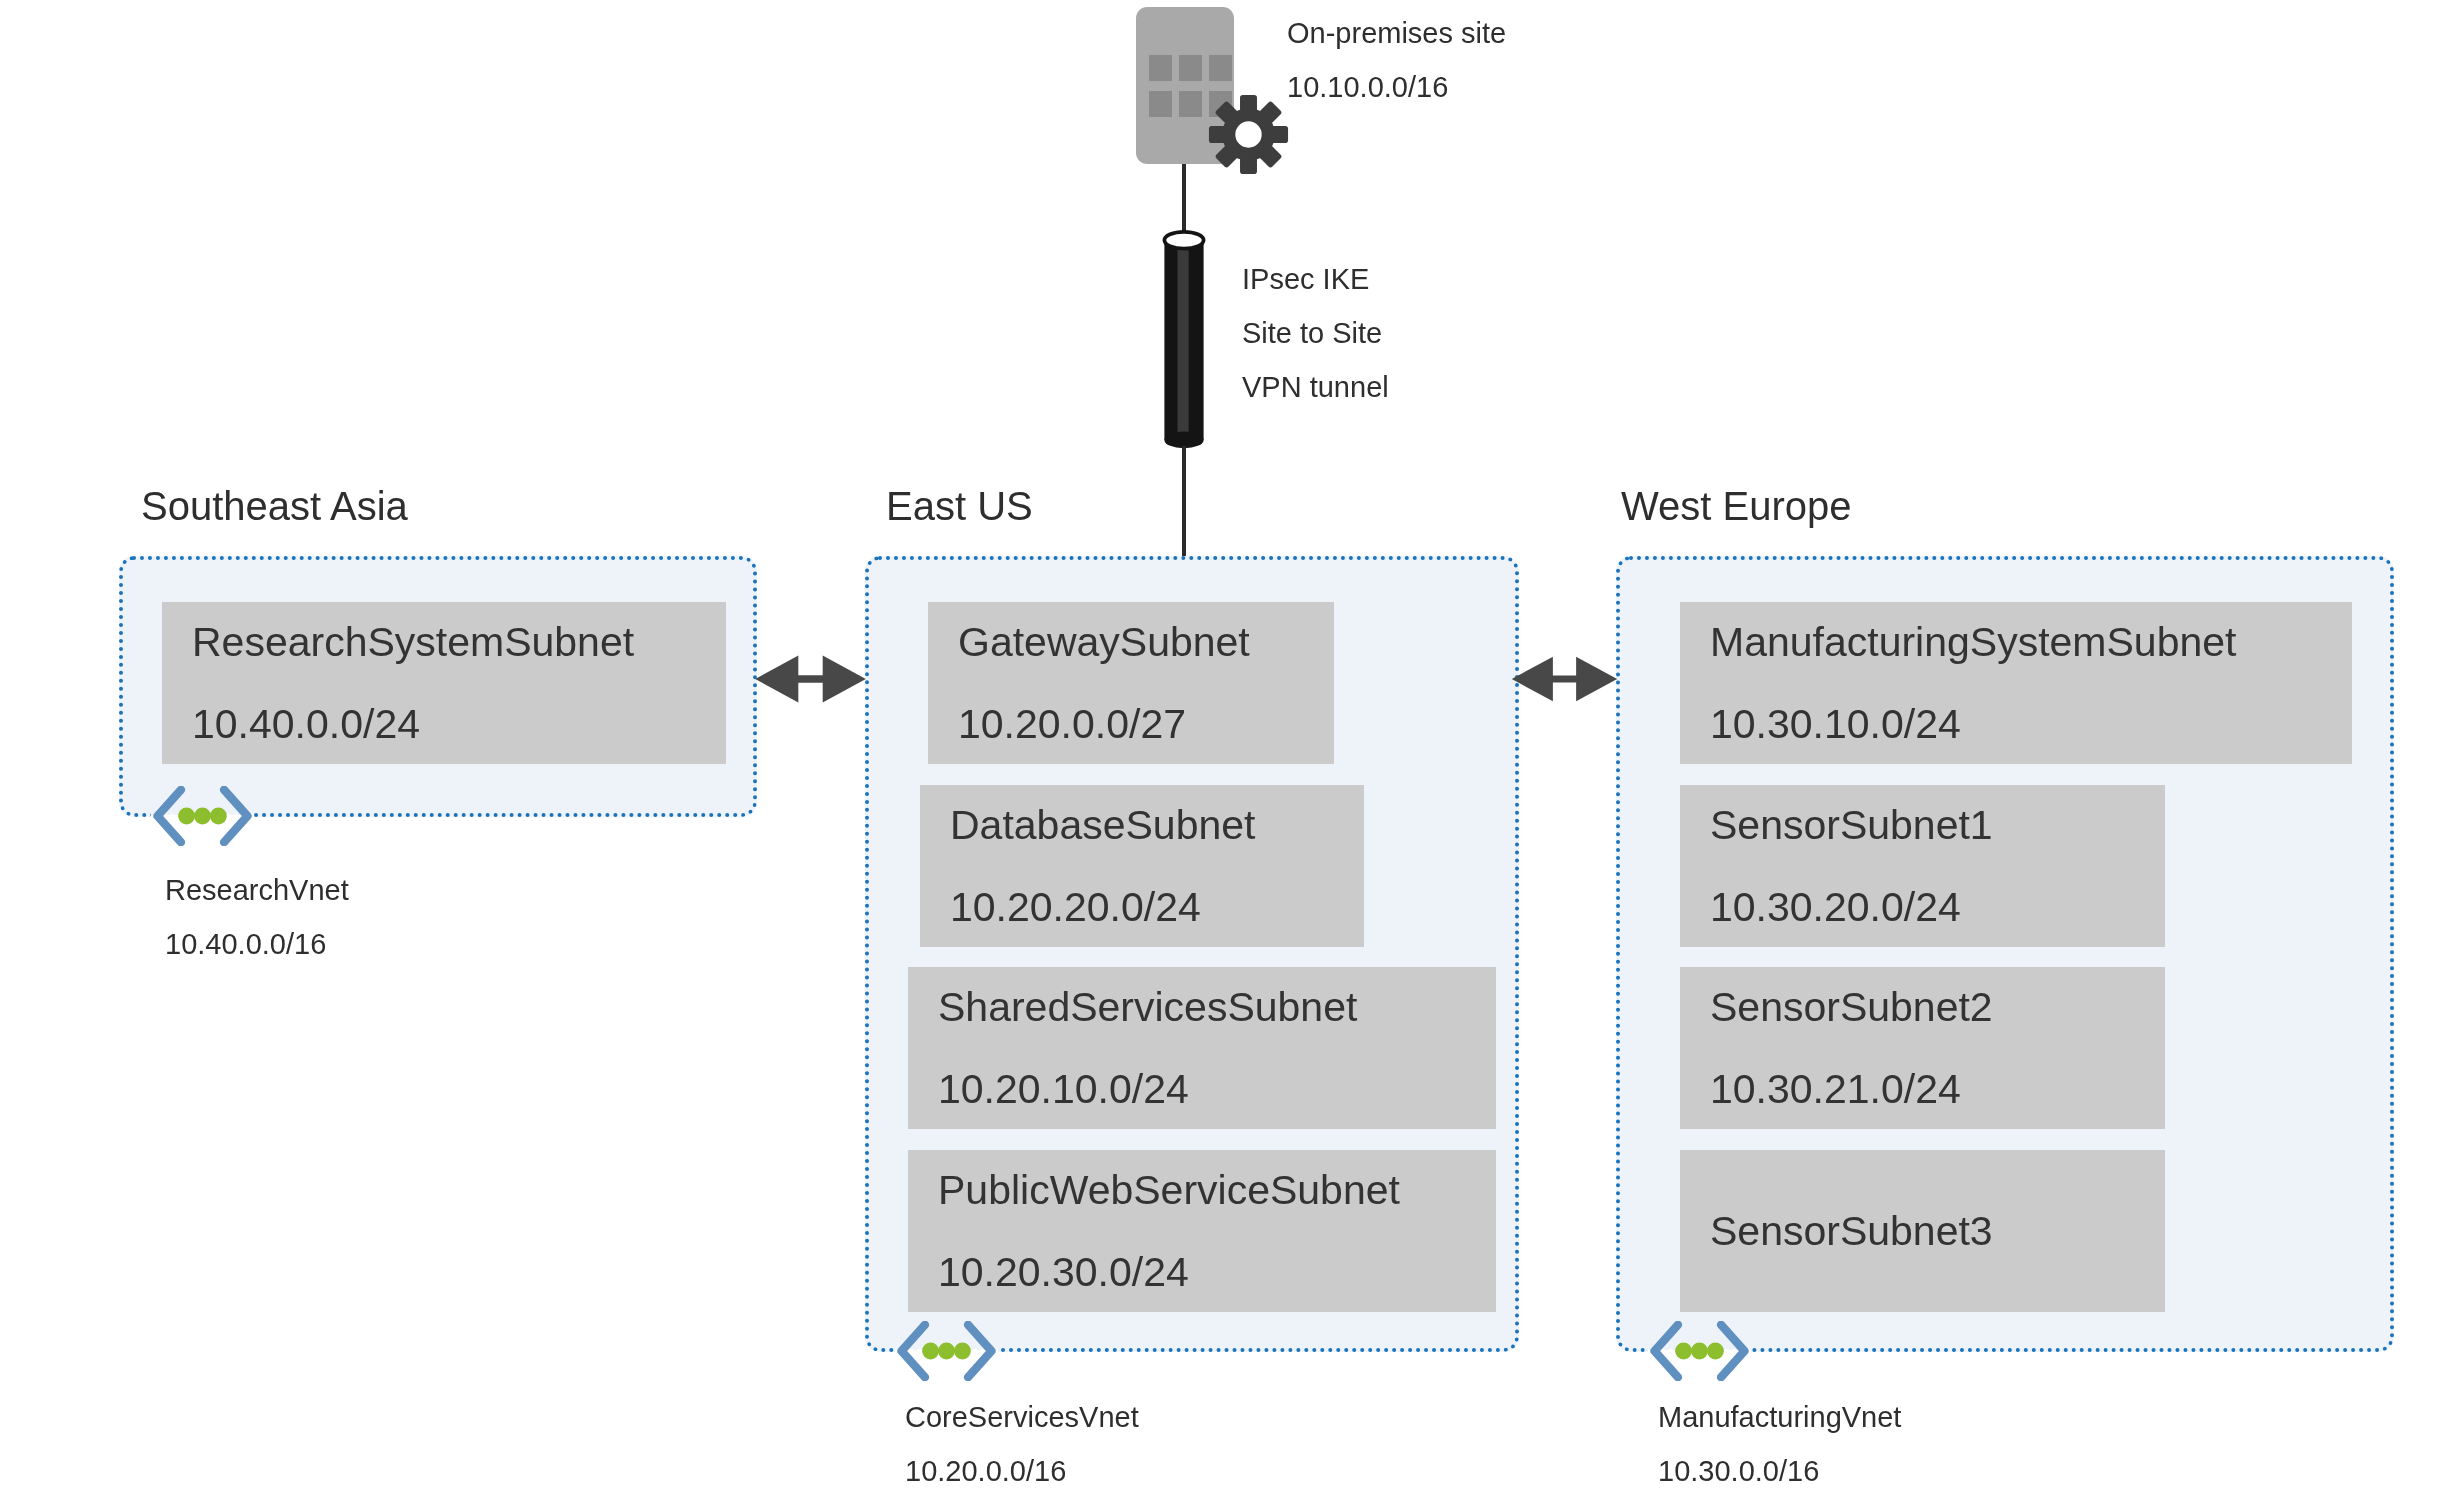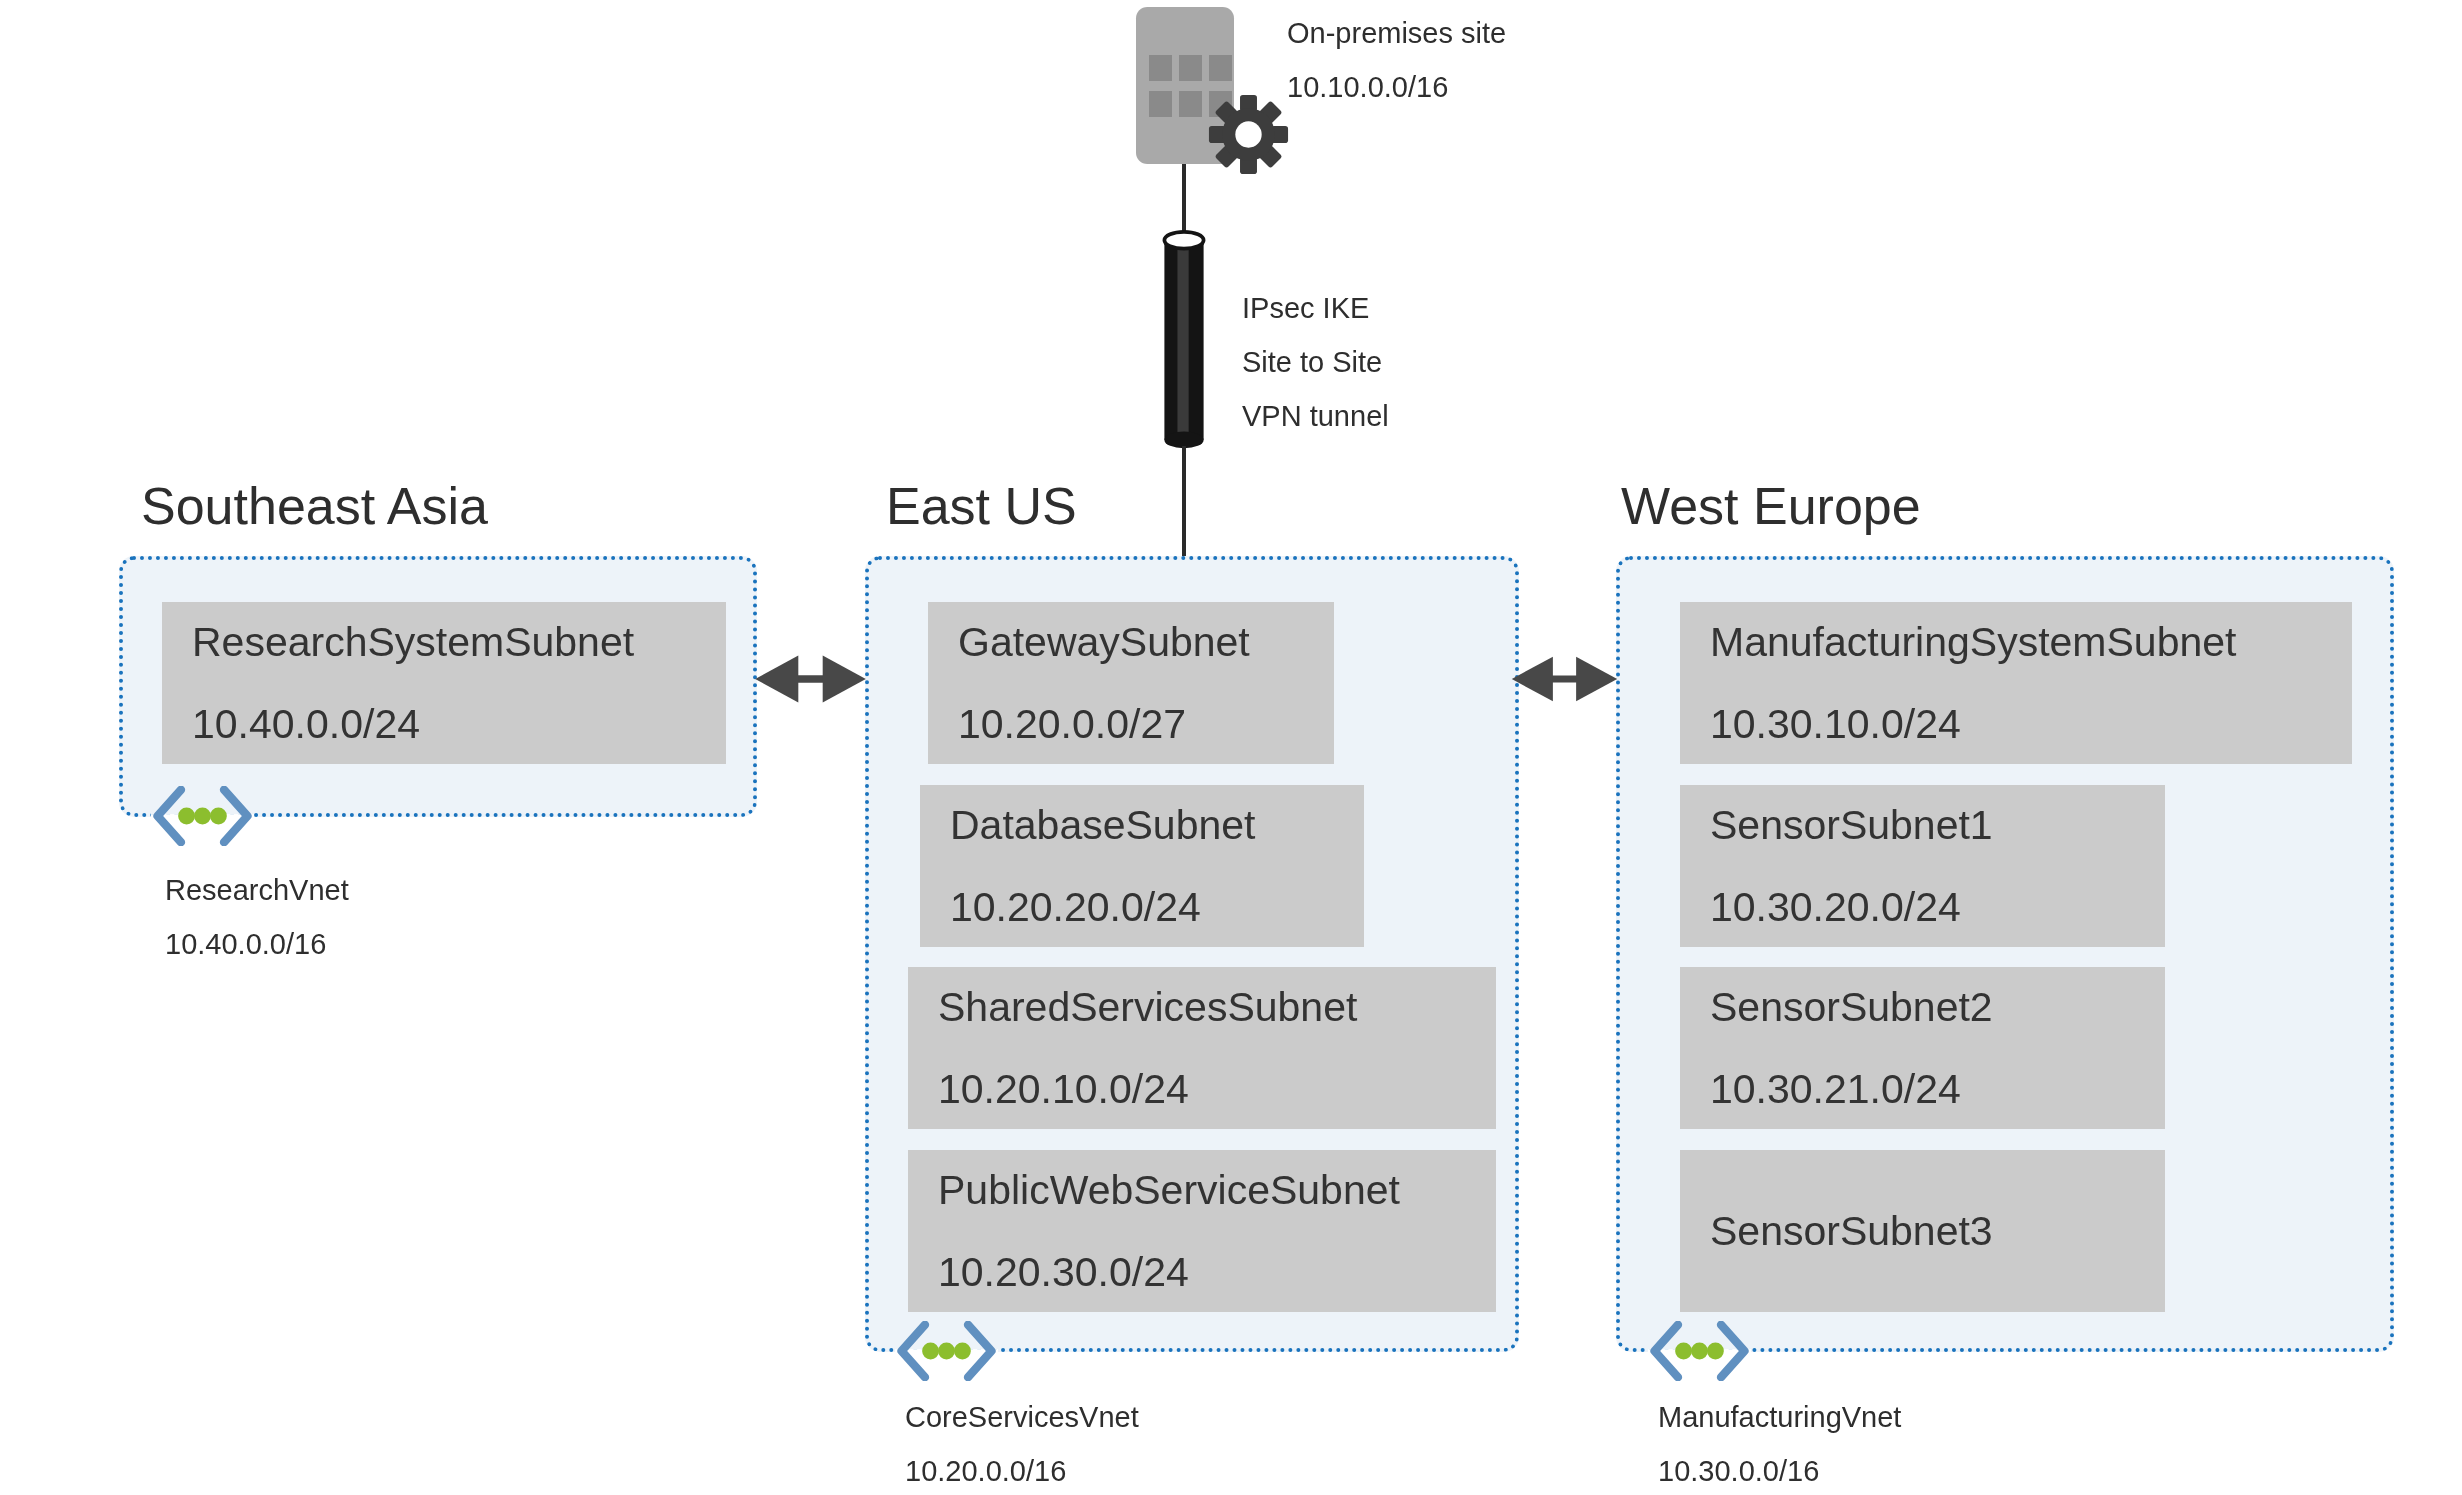--- a/index.html
+++ b/index.html
@@ -10,21 +10,21 @@
   
   .region{
     position:absolute;
     border:4.7px dotted #1a73bd;
     border-radius:15px;
     background:#edf3f9;
     box-sizing:border-box;
   }
   .region-title{
     position:absolute;
-    font-size:52px;
+    font-size:40px;
     line-height:49px;
     color:#2e2e2e;
     white-space:nowrap;
   }
   
   .subnet{
     position:absolute;
     background:#cbcbcb;
     box-sizing:border-box;
     display:flex;flex-direction:column;justify-content:center;
@@ -86,21 +86,21 @@
 
   <div class="vline" style="left:1182px;top:164px;height:75px"></div>
 
   <svg class="icon-svg" style="left:1156px;top:228px" width="56" height="226" viewBox="0 0 60 240">
     <rect x="9" y="12" width="42" height="214" fill="#141414"></rect>
     <rect x="23" y="12" width="12" height="214" fill="#3a3a3a"></rect>
     <ellipse cx="30" cy="226" rx="21" ry="9" fill="#141414"></ellipse>
     <ellipse cx="30" cy="12" rx="21" ry="9" fill="#ffffff" stroke="#141414" stroke-width="4"></ellipse>
   </svg>
 
-  <div class="label2" style="left:1242px;top:281px">
+  <div class="label2" style="left:1242px;top:252px">
     <div>IPsec IKE</div>
     <div>Site to Site</div>
     <div>VPN tunnel</div>
   </div>
 
   <div class="vline" style="left:1182px;top:446px;height:110px"></div>
 
   <div class="region-title" style="left:141px;top:482px">Southeast Asia</div>
   <div class="region-title" style="left:886px;top:482px">East US</div>
   <div class="region-title" style="left:1621px;top:482px">West Europe</div>

